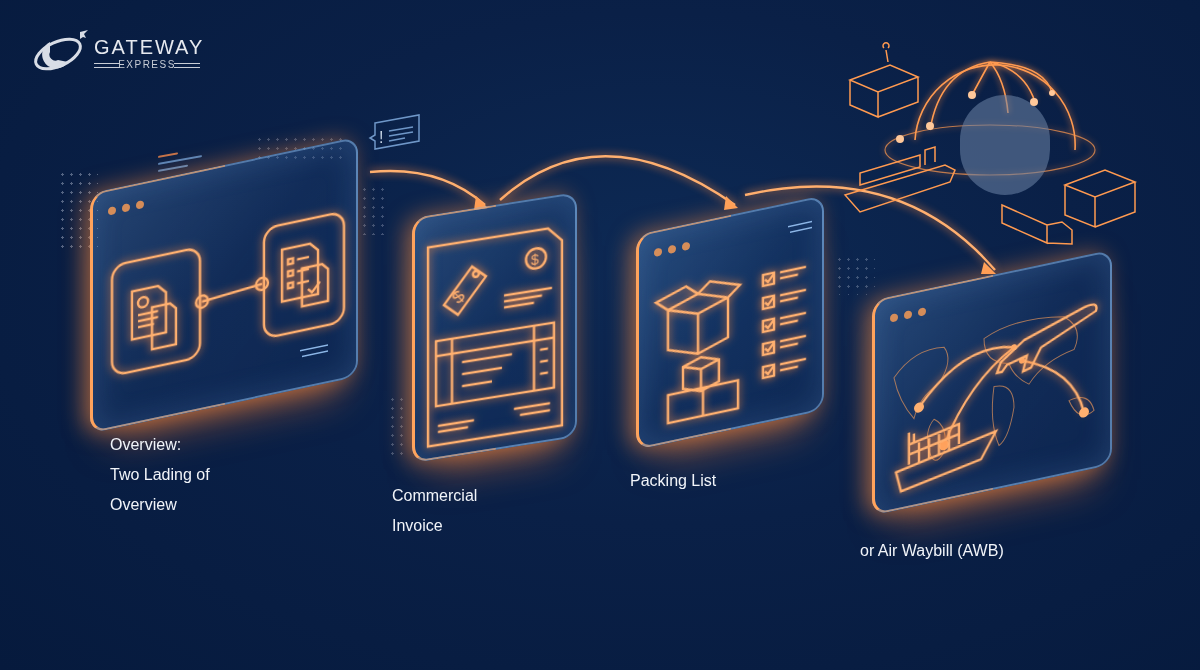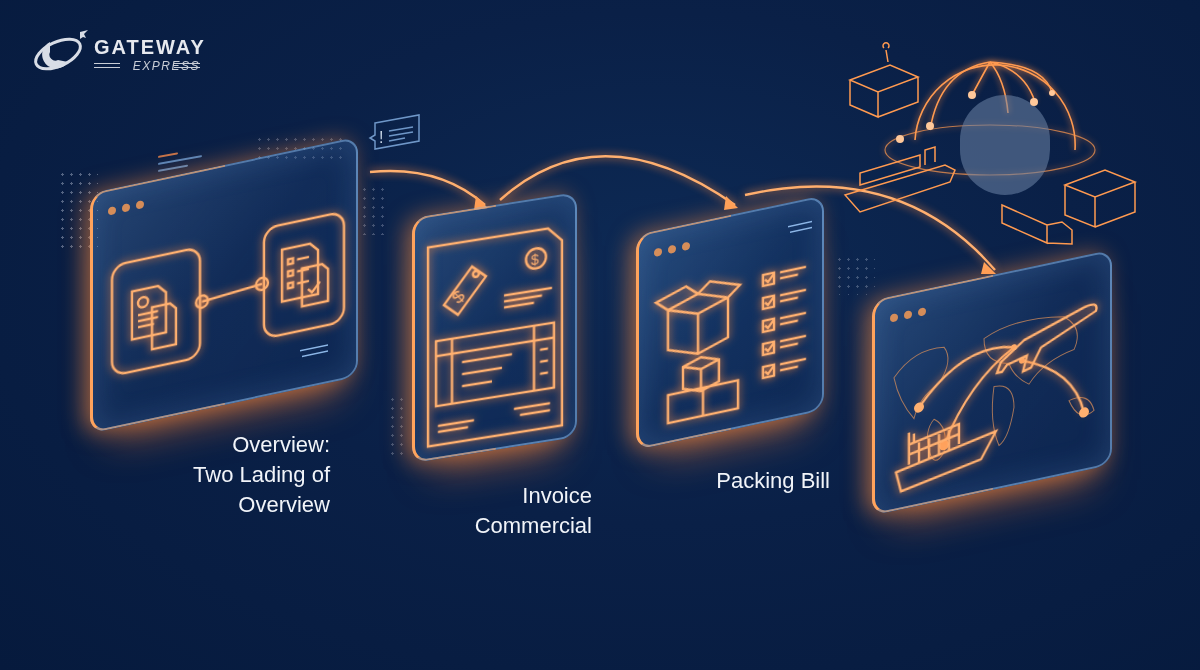--- a/index.html
+++ b/index.html
@@ -7,22 +7,22 @@
   body {
     background: radial-gradient(ellipse at 55% 40%, #0d2a55 0%, #0a2047 45%, #061a3d 100%);
     font-family: "Liberation Sans", "DejaVu Sans", sans-serif;
     position: relative;
     color: #f2f5fa;
   }
   .abs { position: absolute; }
 
   
   .logo { left: 28px; top: 26px; width: 180px; height: 50px; }
-  .logo-word { position: absolute; left: 66px; top: 10px; font-size: 20px; font-weight: bold; letter-spacing: 2px; color: #e6e9ef; }
-  .logo-sub { position: absolute; left: 66px; top: 33px; width: 106px; font-size: 12px; font-style: italic; letter-spacing: 1.5px; color: #c8cdd6; text-align: right; }
+  .logo-word { position: absolute; left: 66px; top: 10px; font-size: 20px; font-weight: normal; letter-spacing: 2px; color: #e6e9ef; }
+  .logo-sub { position: absolute; left: 66px; top: 33px; width: 106px; font-size: 10px; letter-spacing: 1.5px; color: #c8cdd6; text-align: center; }
   .logo-sub::before, .logo-sub::after { content: ""; position: absolute; top: 4px; width: 26px; height: 3px; border-top: 1px solid #c8cdd6; border-bottom: 1px solid #c8cdd6; }
   .logo-sub::before { left: 0; } .logo-sub::after { right: 0; }
 
   
   .panel {
     position: absolute;
     border-radius: 16px;
     background: linear-gradient(135deg, rgba(90,140,200,0.35) 0%, rgba(40,80,140,0.25) 50%, rgba(20,50,100,0.35) 100%);
     border: 2px solid rgba(140,190,240,0.55);
     box-shadow: -6px 0 22px rgba(255,140,60,0.55), 0 30px 40px -20px rgba(255,130,50,0.55), inset 0 0 30px rgba(120,170,230,0.2);
@@ -36,21 +36,21 @@
   .dots { position: absolute; left: 16px; top: 16px; display: flex; gap: 6px; }
   .dots span { width: 8px; height: 8px; border-radius: 50%; background: #f59a55; opacity: 0.85; }
 
   .p1 { left: 90px; top: 165px; width: 268px; height: 240px; transform: skewY(-12deg); }
   .p2 { left: 412px; top: 205px; width: 165px; height: 245px; transform: skewY(-9deg); }
   .p3 { left: 636px; top: 215px; width: 188px; height: 215px; transform: skewY(-12deg); }
   .p4 { left: 872px; top: 275px; width: 240px; height: 215px; transform: skewY(-12deg); }
 
   .glowline { stroke: #ffb070; fill: none; stroke-width: 2.4; filter: drop-shadow(0 0 4px #ff8a3d); }
   .label {
-    position: absolute; text-align: right; font-size: 22px; line-height: 30px; color: #f1f4f9; font-weight: normal;
+    position: absolute; text-align: left; font-size: 16px; line-height: 30px; color: #f1f4f9; font-weight: normal;
   }
   .dotgrid { position: absolute; background-image: radial-gradient(circle, rgba(190,200,220,0.6) 1px, transparent 1.4px); background-size: 9px 9px; }
   .deco-lines span { display: block; height: 2px; background: #6b9fd8; margin-bottom: 5px; border-radius: 1px; opacity: 0.8; }
 </style>
 </head>
 <body>
 
 <div class="abs logo">
   <svg width="64" height="50" viewBox="0 0 64 50" style="position:absolute;left:0;top:0">
     <ellipse cx="30" cy="28" rx="24" ry="12" fill="none" stroke="#d8dde6" stroke-width="3" transform="rotate(-25 30 28)"></ellipse>
@@ -234,20 +234,21 @@
     </g>
   </svg>
 </div>
 
 <div class="label" style="left:110px;top:430px;width:220px">
   <div>Overview:</div>
   <div>Two Lading of</div>
   <div>Overview</div>
 </div>
 <div class="label" style="left:392px;top:481px;width:200px">
+  <div>Commercial</div>
   <div>Invoice</div>
-  <div>Commercial</div>
 </div>
 <div class="label" style="left:630px;top:466px;width:200px">
-  <div>Packing Bill</div>
+  <div>Packing List</div>
 </div>
 <div class="label" style="left:860px;top:536px;width:290px">
+  <div>or Air Waybill (AWB)</div>
 </div>
 
 </body></html>

